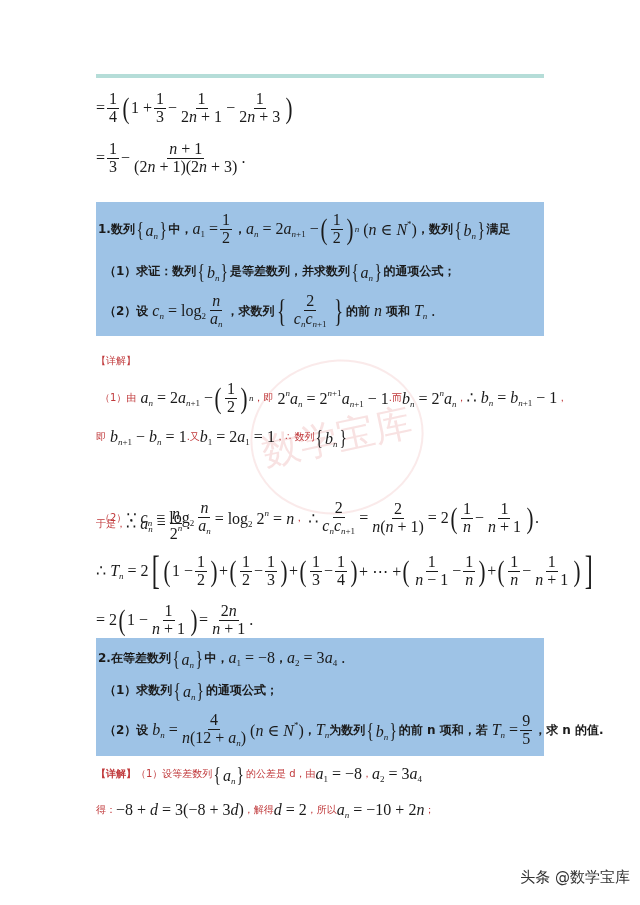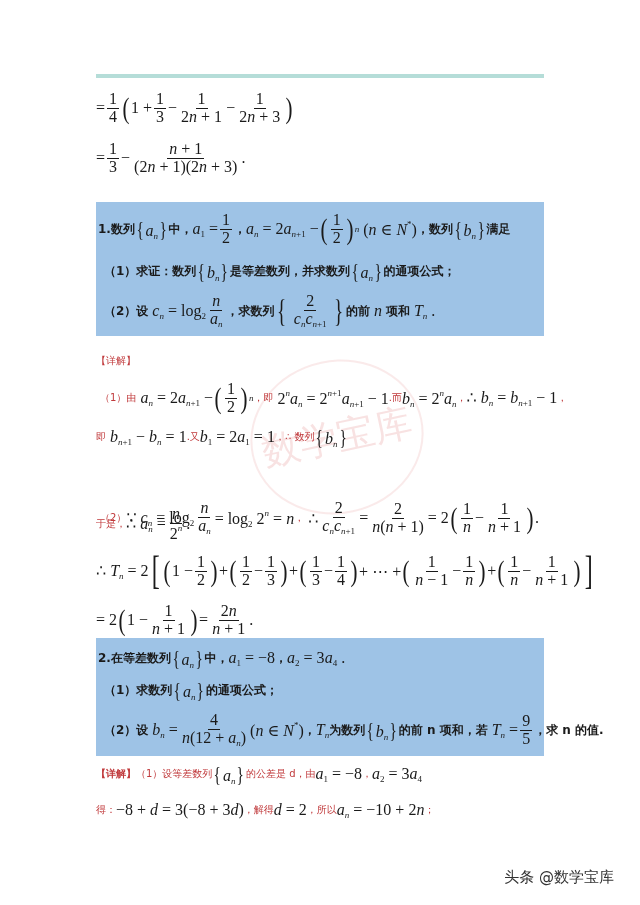--- a/index.html
+++ b/index.html
@@ -24,21 +24,21 @@
   sub { font-size: 9px; vertical-align: -3px; }
   sup { font-size: 9px; vertical-align: 8px; }
   .watermark {
     position: absolute; left: 250px; top: 360px; width: 170px; height: 150px;
     border: 2px solid rgba(235,170,170,0.25); border-radius: 50%;
     display: flex; align-items: center; justify-content: center;
     color: rgba(230,150,150,0.28); font-family: "DejaVu Sans", sans-serif; font-size: 38px;
     transform: rotate(-12deg); pointer-events: none;
   }
   .footer-mark {
-    position: absolute; right: 26px; bottom: 18px; font-family: "DejaVu Sans", sans-serif;
+    position: absolute; right: 10px; bottom: 18px; font-family: "DejaVu Sans", sans-serif;
     font-size: 15px; color: #333; text-shadow: 0 0 2px #fff;
   }
 </style>
 </head>
 <body>
 
 <div class="page">
 
   <div class="top-rule"></div>
 

